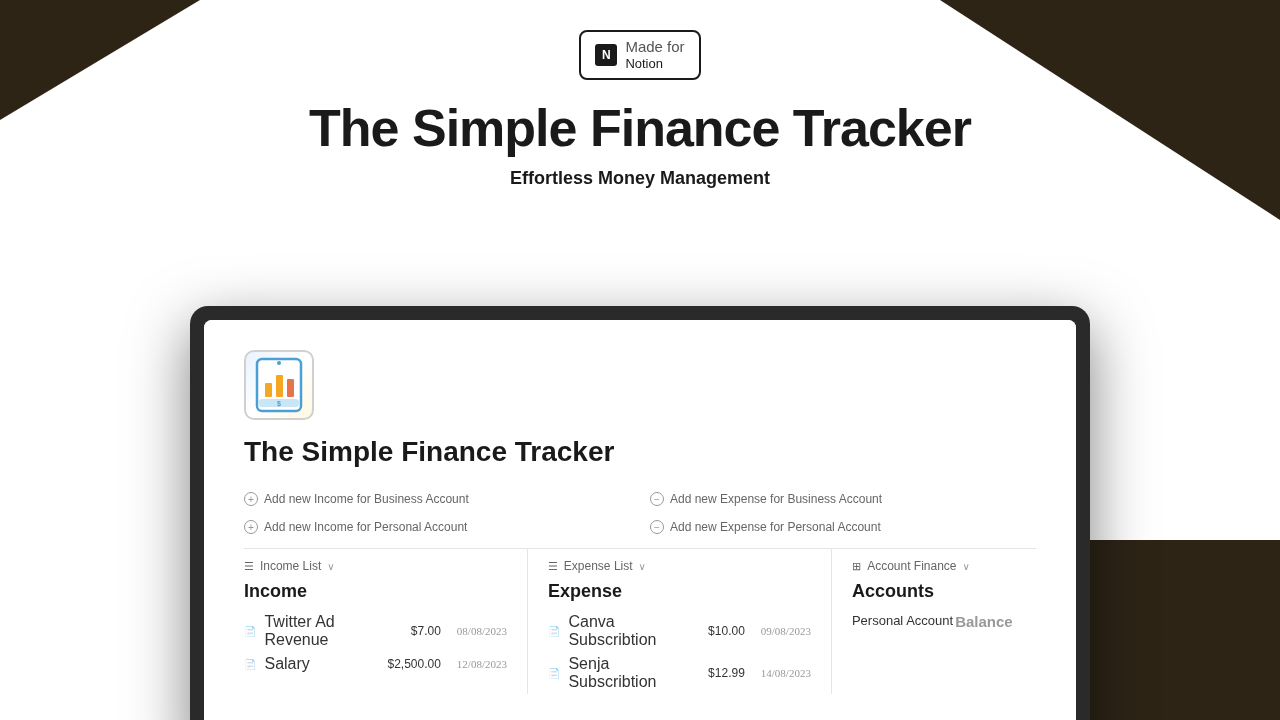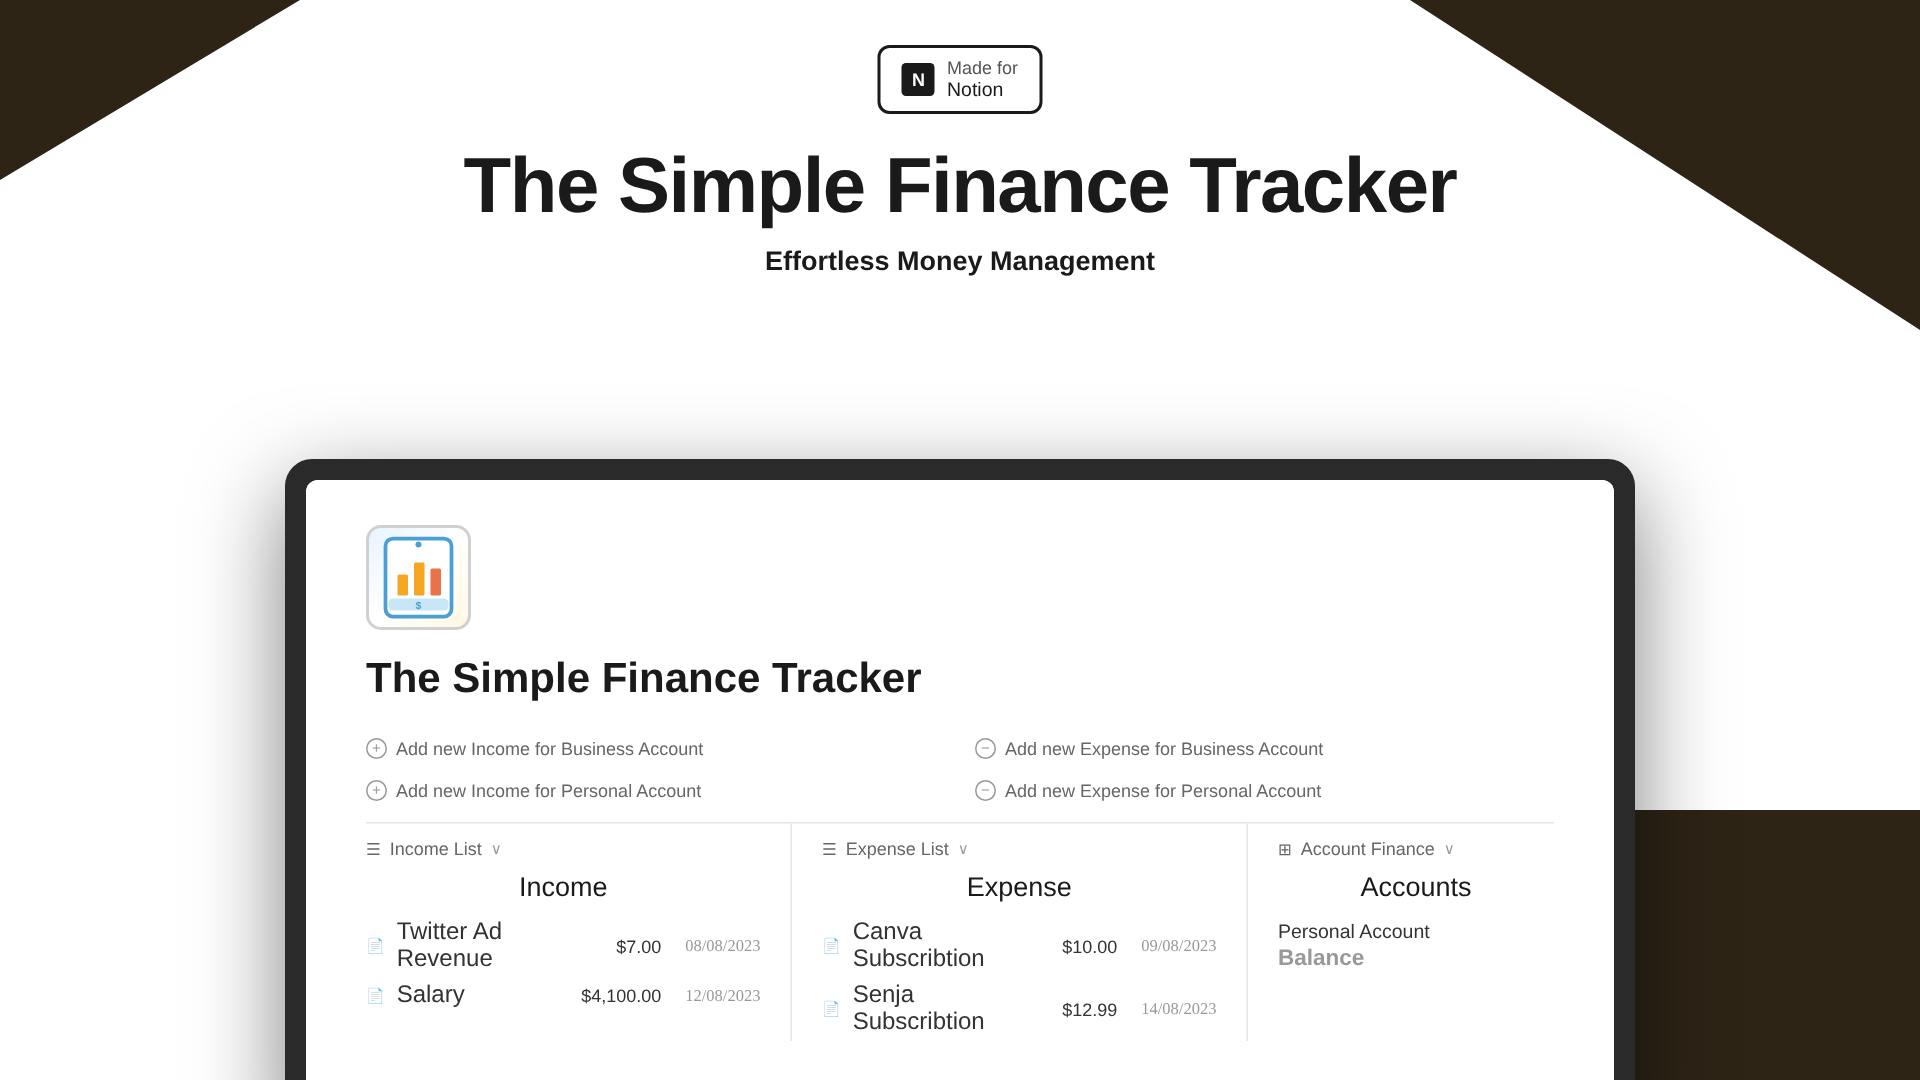--- a/index.html
+++ b/index.html
@@ -82,21 +82,21 @@
       font-weight: bold;
     }
 
     .notion-badge-text {
       font-size: 13px;
       color: #1a1a1a;
       line-height: 1.2;
     }
 
     .notion-badge-text .made-for {
-      font-size: 12px;
+      font-size: 15px;
       display: block;
       color: #555;
     }
 
     .main-title {
       font-size: 52px;
       font-weight: 800;
       color: #1a1a1a;
       text-align: center;
       letter-spacing: -1px;
@@ -261,24 +261,23 @@
       padding: 10px 0 8px 0;
       cursor: pointer;
     }
 
     .table-header-icon {
       font-size: 11px;
     }
 
     .table-title-col {
       font-size: 18px;
-      font-weight: 400;
+      font-weight: 700;
       color: #1a1a1a;
       margin-bottom: 8px;
-      text-align: center;
     }
 
     .table-row {
       display: flex;
       align-items: center;
       gap: 8px;
       padding: 3px 0;
       font-size: 12px;
       color: #333;
     }
@@ -414,21 +413,21 @@
             <div class="table-title-col">Income</div>
             <div class="table-row">
               <span class="table-row-icon">📄</span>
               <span class="table-row-name">Twitter Ad Revenue</span>
               <span class="table-row-amount">$7.00</span>
               <span class="table-row-date">08/08/2023</span>
             </div>
             <div class="table-row">
               <span class="table-row-icon">📄</span>
               <span class="table-row-name">Salary</span>
-              <span class="table-row-amount">$4,100.00</span>
+              <span class="table-row-amount">$2,500.00</span>
               <span class="table-row-date">12/08/2023</span>
             </div>
           </div>
 
           <div class="table-section-right">
             <div class="table-header">
               <span class="table-header-icon">☰</span>
               <span>Expense List</span>
               <span class="chevron-icon">∨</span>
             </div>
@@ -448,21 +447,21 @@
           </div>
 
           <div class="table-section-account">
             <div class="table-header">
               <span class="table-header-icon">⊞</span>
               <span>Account Finance</span>
               <span class="chevron-icon">∨</span>
             </div>
             <div class="table-title-col">Accounts</div>
             <div class="table-row">
-              <div style="display:flex;flex-direction:column;gap:2px;">
+              <div style="display:flex;flex-direction:row;gap:2px;">
                 <span class="account-name">Personal Account</span>
                 <span class="balance-label">Balance</span>
               </div>
             </div>
           </div>
 
         </div>
       </div>
     </div>
   </div>

